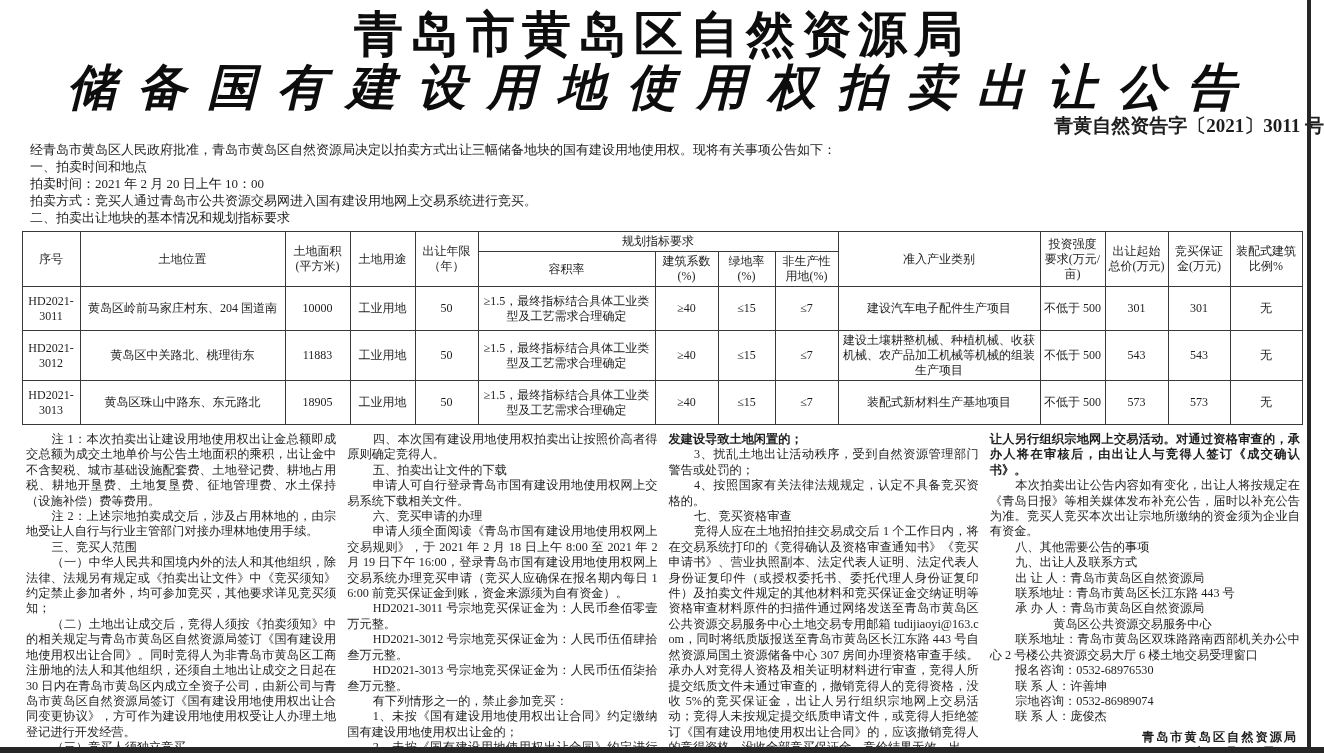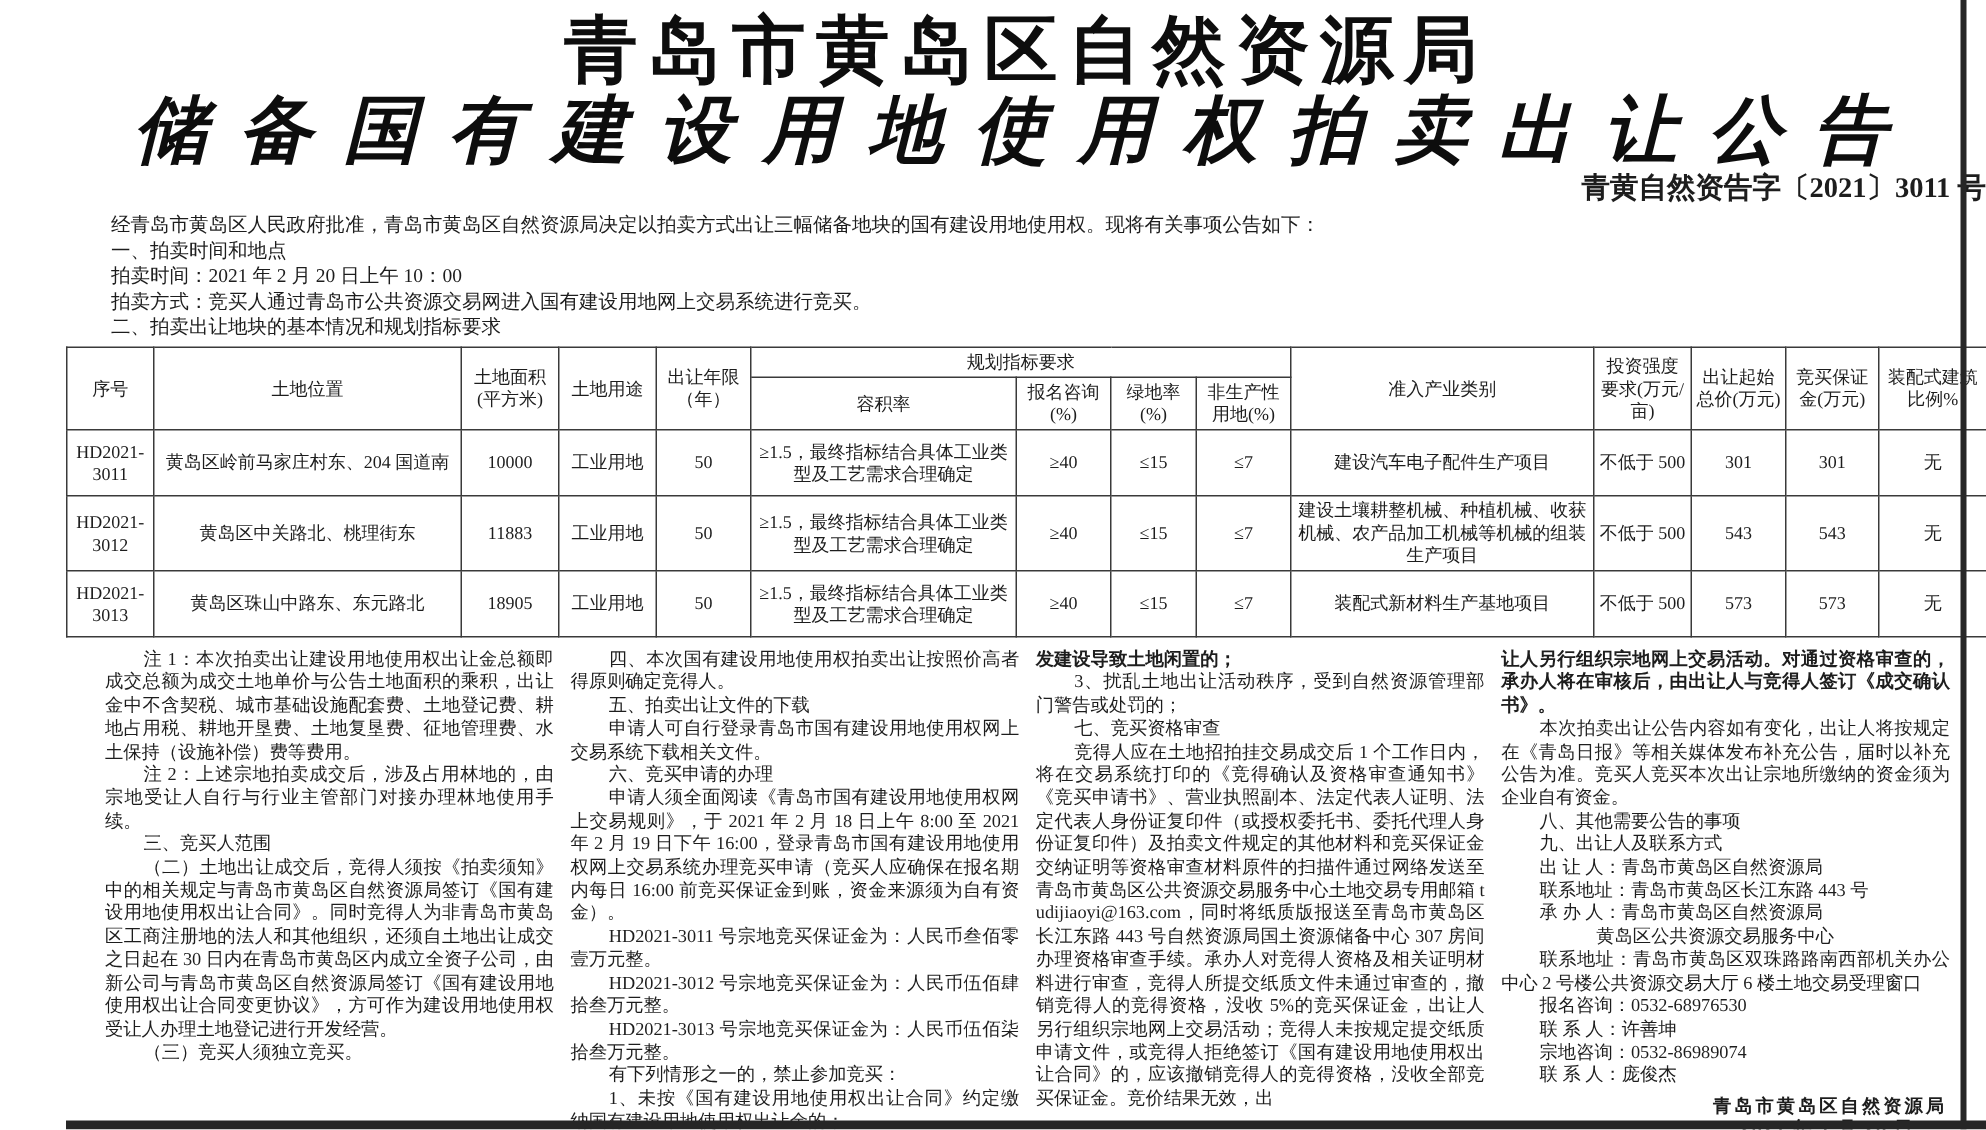--- a/index.html
+++ b/index.html
@@ -1,18 +1,18 @@
 <!DOCTYPE html>
 <html><head>
 <meta charset="utf-8">
 <style>
   * { margin:0; padding:0; box-sizing:border-box; }
   html,body { width:1324px; height:753px; background:#ffffff; overflow:hidden; position:relative;
               font-family:"Liberation Serif","DejaVu Serif",serif; color:#1d1d1d; }
-  .sheet { position:absolute; inset:0;margin-left:44px; }
+  .sheet { position:absolute; inset:0; }
 
   
   .edge-right  { position:absolute; top:0; right:13px; width:4px; height:100%; background:#262626; }
   .edge-bottom { position:absolute; left:0; bottom:0; width:100%; height:6px; background:#262626; }
 
   
   .title { text-align:center; font-family:"Liberation Sans","DejaVu Sans",sans-serif;
            font-weight:900; color:#0d0d0d; white-space:nowrap; }
   .title1 { margin-top:8px;  font-size:49px; line-height:53px; letter-spacing:7px; }
   .title2 { font-size:49px; line-height:53px; letter-spacing:21px;font-style:italic; }
@@ -84,21 +84,21 @@
         <th rowspan="2">出让年限（年）</th>
         <th colspan="4" style="height:20px;">规划指标要求</th>
         <th rowspan="2">准入产业类别</th>
         <th rowspan="2">投资强度要求(万元/亩)</th>
         <th rowspan="2">出让起始总价(万元)</th>
         <th rowspan="2">竞买保证金(万元)</th>
         <th rowspan="2">装配式建筑比例%</th>
       </tr>
       <tr>
         <th>容积率</th>
-        <th>报名咨询(%)</th>
+        <th>建筑系数(%)</th>
         <th>绿地率(%)</th>
         <th>非生产性用地(%)</th>
       </tr>
     </thead>
     <tbody>
       <tr>
         <td>HD2021-3011</td>
         <td>黄岛区岭前马家庄村东、204 国道南</td>
         <td>10000</td>
         <td>工业用地</td>
@@ -147,20 +147,21 @@
       </tr>
     </tbody>
   </table>
 
   <div class="cols">
 
     <div class="col">
       <p>注 1：本次拍卖出让建设用地使用权出让金总额即成交总额为成交土地单价与公告土地面积的乘积，出让金中不含契税、城市基础设施配套费、土地登记费、耕地占用税、耕地开垦费、土地复垦费、征地管理费、水土保持（设施补偿）费等费用。</p>
       <p>注 2：上述宗地拍卖成交后，涉及占用林地的，由宗地受让人自行与行业主管部门对接办理林地使用手续。</p>
       <p>三、竞买人范围</p>
+      <p>（一）中华人民共和国境内外的法人和其他组织，除法律、法规另有规定或《拍卖出让文件》中《竞买须知》约定禁止参加者外，均可参加竞买，其他要求详见竞买须知；</p>
       <p>（二）土地出让成交后，竞得人须按《拍卖须知》中的相关规定与青岛市黄岛区自然资源局签订《国有建设用地使用权出让合同》。同时竞得人为非青岛市黄岛区工商注册地的法人和其他组织，还须自土地出让成交之日起在 30 日内在青岛市黄岛区内成立全资子公司，由新公司与青岛市黄岛区自然资源局签订《国有建设用地使用权出让合同变更协议》，方可作为建设用地使用权受让人办理土地登记进行开发经营。</p>
       <p>（三）竞买人须独立竞买。</p>
     </div>
 
     <div class="col">
       <p>四、本次国有建设用地使用权拍卖出让按照价高者得原则确定竞得人。</p>
       <p>五、拍卖出让文件的下载</p>
       <p>申请人可自行登录青岛市国有建设用地使用权网上交易系统下载相关文件。</p>
       <p>六、竞买申请的办理</p>
       <p>申请人须全面阅读《青岛市国有建设用地使用权网上交易规则》，于 2021 年 2 月 18 日上午 8:00 至 2021 年 2 月 19 日下午 16:00，登录青岛市国有建设用地使用权网上交易系统办理竞买申请（竞买人应确保在报名期内每日 16:00 前竞买保证金到账，资金来源须为自有资金）。</p>
@@ -168,20 +169,21 @@
       <p>HD2021-3012 号宗地竞买保证金为：人民币伍佰肆拾叁万元整。</p>
       <p>HD2021-3013 号宗地竞买保证金为：人民币伍佰柒拾叁万元整。</p>
       <p>有下列情形之一的，禁止参加竞买：</p>
       <p>1、未按《国有建设用地使用权出让合同》约定缴纳国有建设用地使用权出让金的；</p>
       <p>2、未按《国有建设用地使用权出让合同》约定进行开</p>
     </div>
 
     <div class="col">
       <p class="noind">发建设导致土地闲置的；</p>
       <p>3、扰乱土地出让活动秩序，受到自然资源管理部门警告或处罚的；</p>
+      <p>4、按照国家有关法律法规规定，认定不具备竞买资格的。</p>
       <p>七、竞买资格审查</p>
       <p>竞得人应在土地招拍挂交易成交后 1 个工作日内，将在交易系统打印的《竞得确认及资格审查通知书》《竞买申请书》、营业执照副本、法定代表人证明、法定代表人身份证复印件（或授权委托书、委托代理人身份证复印件）及拍卖文件规定的其他材料和竞买保证金交纳证明等资格审查材料原件的扫描件通过网络发送至青岛市黄岛区公共资源交易服务中心土地交易专用邮箱 tudijiaoyi@163.com，同时将纸质版报送至青岛市黄岛区长江东路 443 号自然资源局国土资源储备中心 307 房间办理资格审查手续。承办人对竞得人资格及相关证明材料进行审查，竞得人所提交纸质文件未通过审查的，撤销竞得人的竞得资格，没收 5%的竞买保证金，出让人另行组织宗地网上交易活动；竞得人未按规定提交纸质申请文件，或竞得人拒绝签订《国有建设用地使用权出让合同》的，应该撤销竞得人的竞得资格，没收全部竞买保证金。竞价结果无效，出</p>
     </div>
 
     <div class="col">
       <p class="noind">让人另行组织宗地网上交易活动。对通过资格审查的，承办人将在审核后，由出让人与竞得人签订《成交确认书》。</p>
       <p>本次拍卖出让公告内容如有变化，出让人将按规定在《青岛日报》等相关媒体发布补充公告，届时以补充公告为准。竞买人竞买本次出让宗地所缴纳的资金须为企业自有资金。</p>
       <p>八、其他需要公告的事项</p>
       <p>九、出让人及联系方式</p>
       <p>出 让 人：青岛市黄岛区自然资源局</p>

